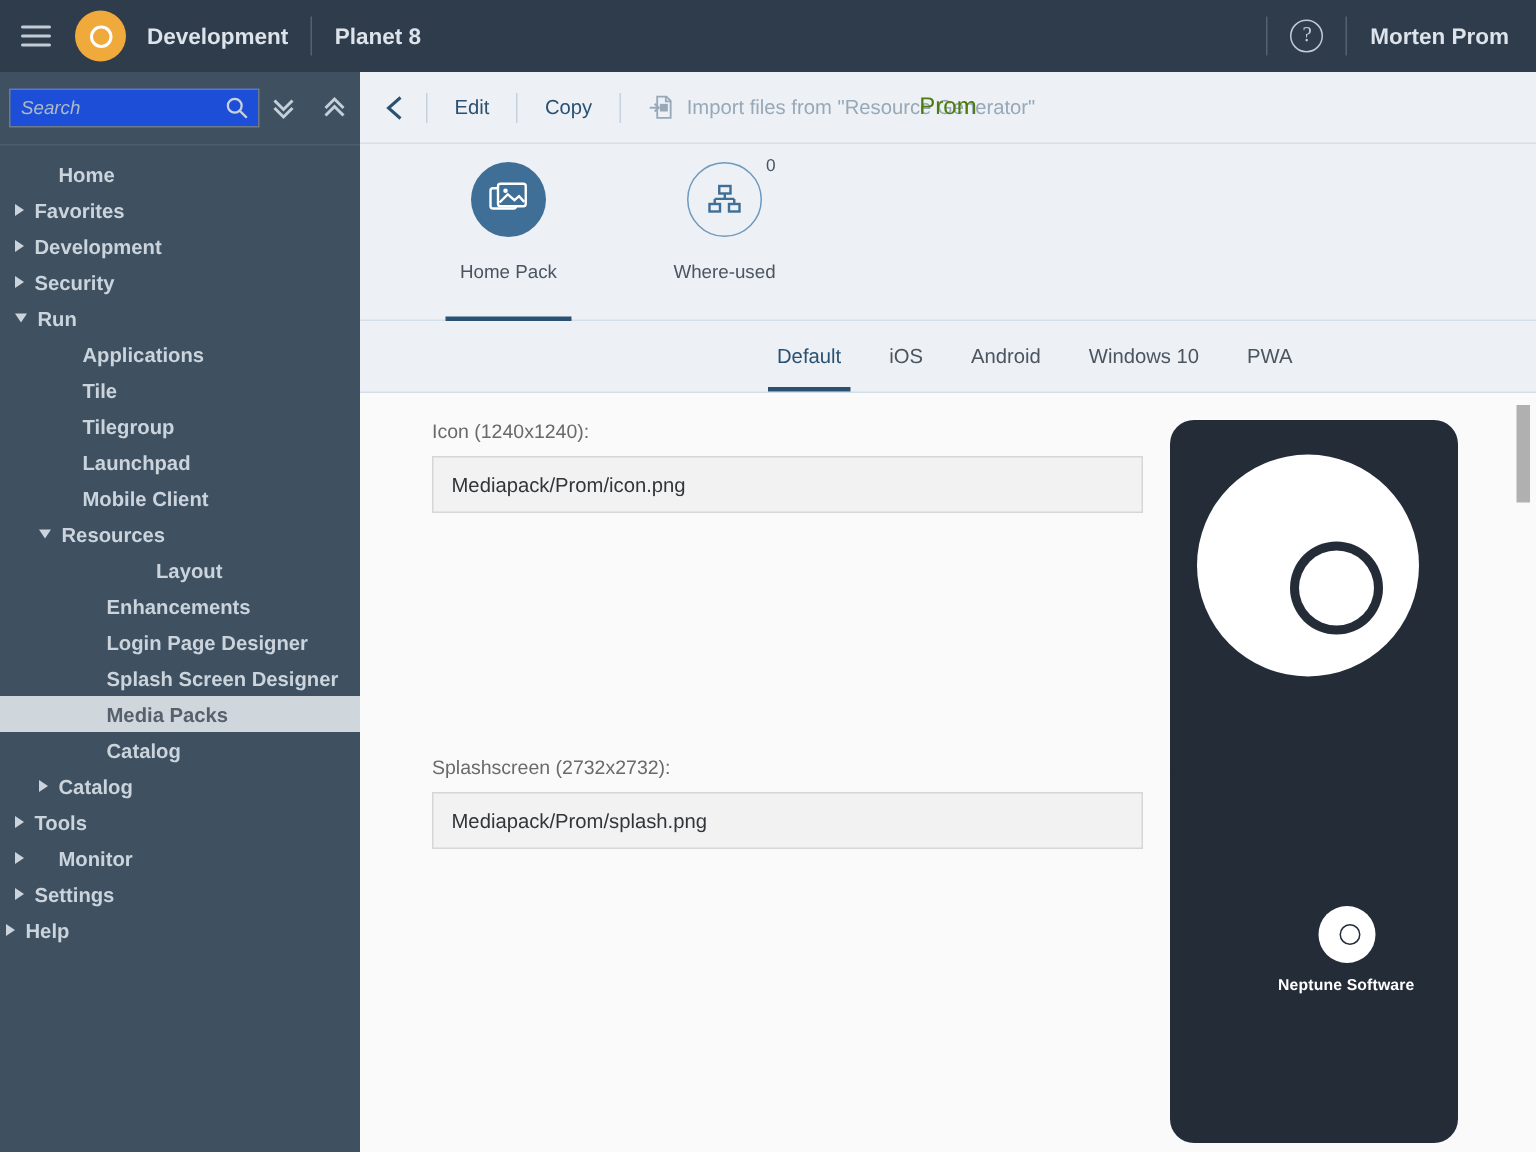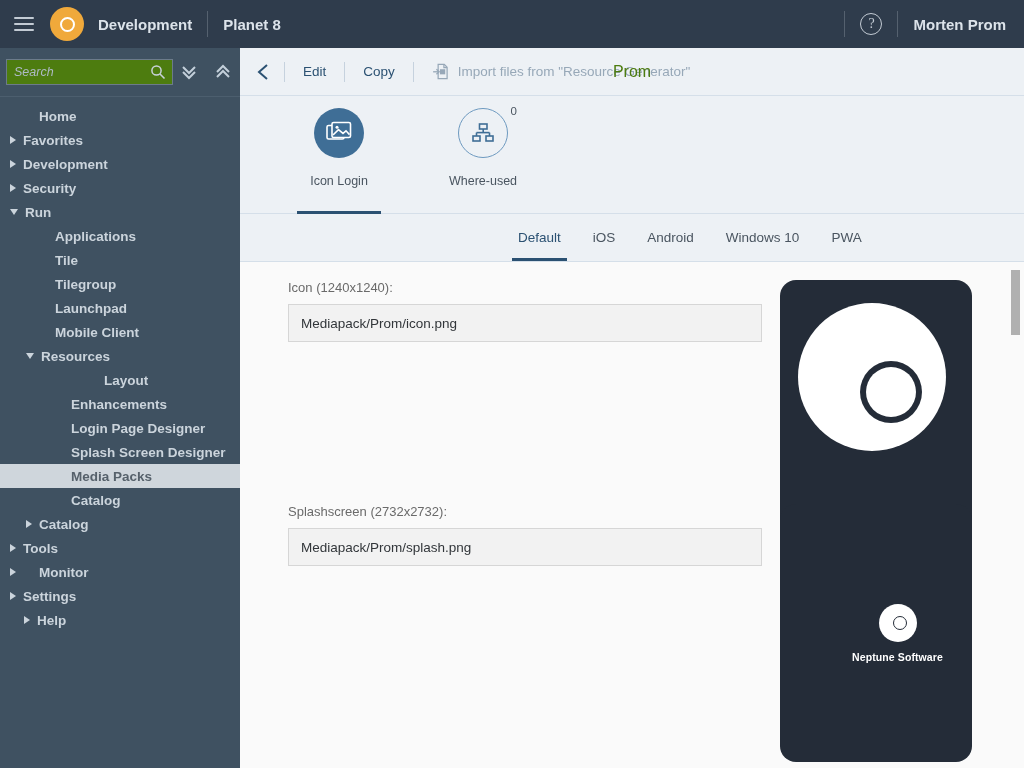--- a/index.html
+++ b/index.html
@@ -65,21 +65,21 @@
     width: 240px; height: 720px;
     background: #3F5161;
     overflow: hidden;
   }
   #search-row {
     height: 48px; display: flex; align-items: center;
     padding-left: 6px; gap: 0px;
   }
   #search-box {
     position: relative; width: 178px; height: 26px;
-    border: 1px solid #6C7B8A; background: #4d7c0f;
+    border: 1px solid #6C7B8A; background: #1d4ed8;
     display: flex; align-items: center;
   }
   #search-input {
     border: 0; outline: 0; background: transparent;
     color: #C9D2DA; font-size: 12.5px; font-style: italic;
     font-family: "Liberation Sans", sans-serif;
     width: 118px; padding-left: 7px;
   }
   #search-input::placeholder { color: #AEBAC6; font-style: italic; opacity: 1; }
   #search-icon {
@@ -384,21 +384,21 @@
         <span>Tools</span>
       </div>
       <div class="nav-item" style="padding-left: 10px; gap: 16px;">
         <span class="arrow right"></span>
         <span>Monitor</span>
       </div>
       <div class="nav-item" style="padding-left: 10px;">
         <span class="arrow right"></span>
         <span>Settings</span>
       </div>
-      <div class="nav-item" style="padding-left: 4px; margin-left: 20px;">
+      <div class="nav-item" style="padding-left: 4px;">
         <span class="arrow right"></span>
         <span>Help</span>
       </div>
     </div>
 </div>
 
 <div id="main">
 
   <div id="toolbar">
     <div id="back-btn">
@@ -428,21 +428,21 @@
 
     <div class="facet">
       <div class="facet-circle filled">
         <svg width="26" height="24" viewBox="0 0 26 24">
           <rect x="1" y="4.5" width="17" height="13.5" rx="1.6" fill="none" stroke="#FFFFFF" stroke-width="1.6"></rect>
           <rect x="6" y="1.5" width="18.5" height="15" rx="1.6" fill="#3F6E96" stroke="#FFFFFF" stroke-width="1.6"></rect>
           <circle cx="11" cy="6.2" r="1.5" fill="#FFFFFF"></circle>
           <polyline points="7,14 12.5,8.6 17,12.4 20,9.8 23.5,13.6" fill="none" stroke="#FFFFFF" stroke-width="1.6"></polyline>
         </svg>
       </div>
-      <div class="facet-label">Icon Login</div>
+      <div class="facet-label">Home Pack</div>
       <div class="facet-underline"></div>
     </div>
 
     <div class="facet">
       <div class="facet-circle outline">
         <svg width="24" height="22" viewBox="0 0 24 22">
           <rect x="8.5" y="2" width="7.5" height="5" fill="none" stroke="#3F6E96" stroke-width="1.6"></rect>
           <rect x="2" y="14" width="7" height="5" fill="none" stroke="#3F6E96" stroke-width="1.6"></rect>
           <rect x="15" y="14" width="7" height="5" fill="none" stroke="#3F6E96" stroke-width="1.6"></rect>
           <line x1="12.2" y1="7" x2="12.2" y2="10.6" stroke="#3F6E96" stroke-width="1.6"></line>

